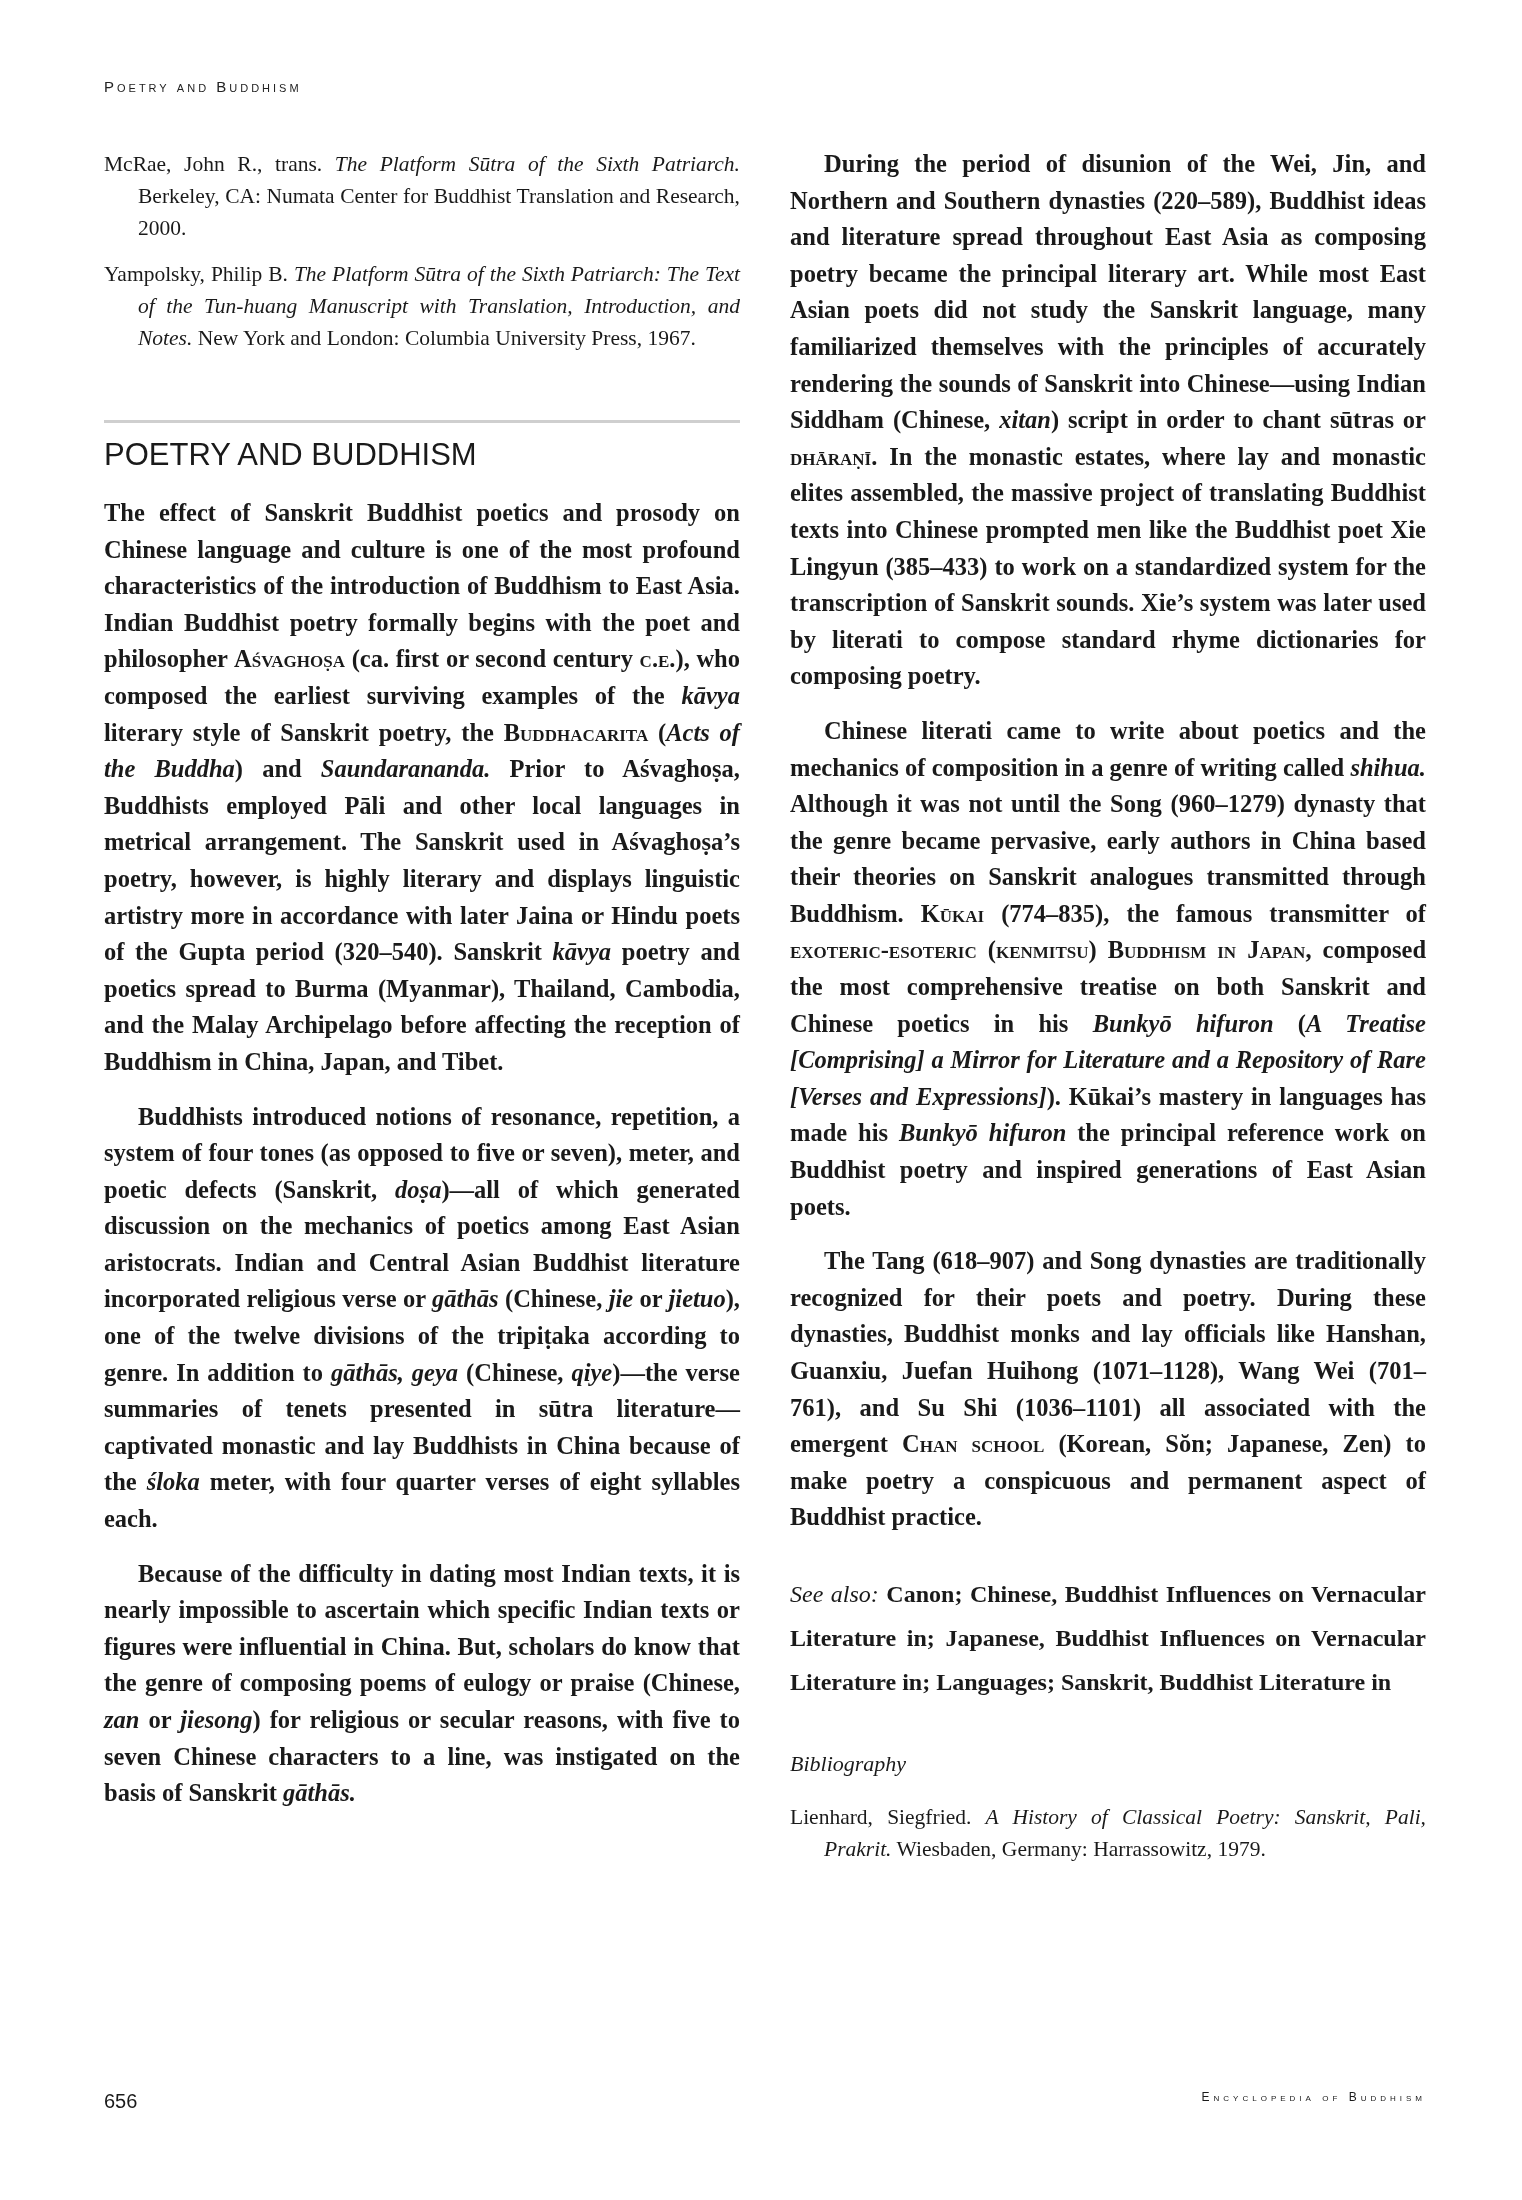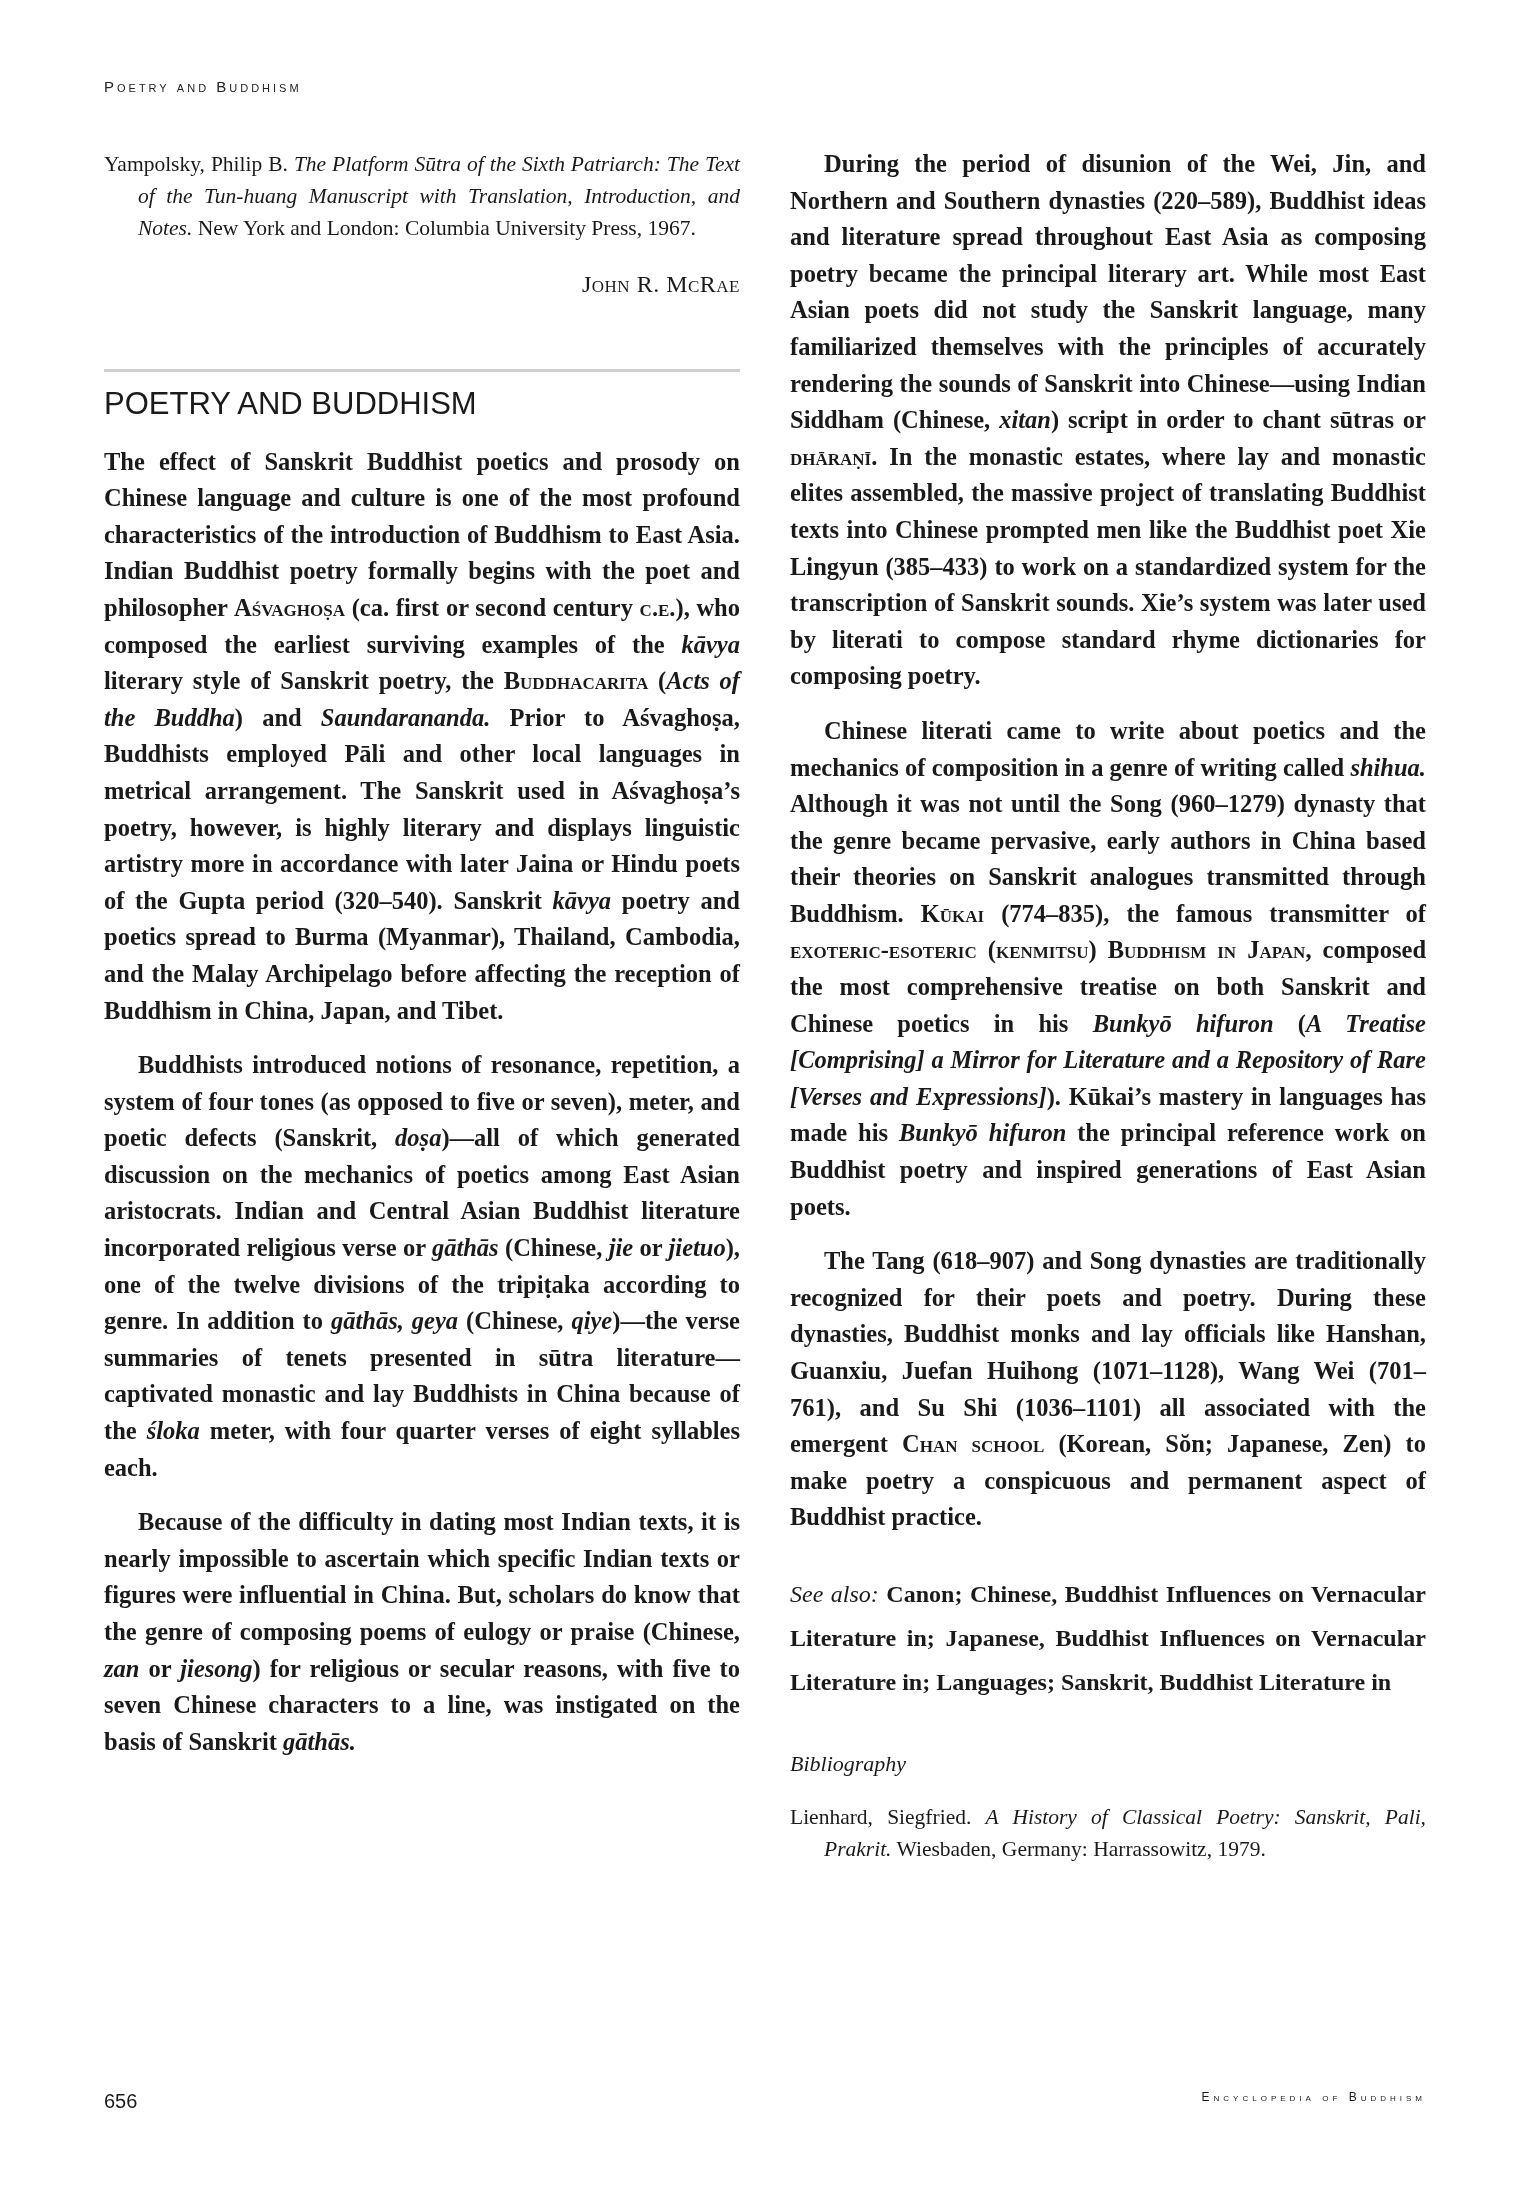--- a/index.html
+++ b/index.html
@@ -27,23 +27,23 @@
   .page-number { position: absolute; left: 0; top: 0; font-size: 20px; }
   .footer-title { position: absolute; right: 0; top: 0; font-size: 12px; letter-spacing: 4px; font-variant: small-caps; }
 </style>
 </head>
 <body>
 
 <div class="running-head">Poetry and Buddhism</div>
 
 <div class="col left">
   <div>
+    <p class="bib-entry"><span>McRae, John R., trans. </span><i>The Platform Sūtra of the Sixth Patriarch.</i><span> Berkeley, CA: Numata Center for Buddhist Translation and Research, 2000.</span></p>
     <p class="bib-entry"><span>Yampolsky, Philip B. </span><i>The Platform Sūtra of the Sixth Patriarch: The Text of the Tun-huang Manuscript with Translation, Introduction, and Notes.</i><span> New York and London: Columbia University Press, 1967.</span></p>
   </div>
-  <div class="byline">John R. McRae</div>
 
   <div class="divider"></div>
   <h1 class="article-title">POETRY AND BUDDHISM</h1>
 
   <p class="para first"><span>The effect of Sanskrit Buddhist poetics and prosody on Chinese language and culture is one of the most profound characteristics of the introduction of Buddhism to East Asia. Indian Buddhist poetry formally begins with the poet and philosopher </span><span class="sc">Aśvaghoṣa</span><span> (ca. first or second century </span><span class="sc">c.e.</span><span>), who composed the earliest surviving examples of the </span><i>kāvya</i><span> literary style of Sanskrit poetry, the </span><span class="sc">Buddhacarita</span><span> (</span><i>Acts of the Buddha</i><span>) and </span><i>Saundarananda.</i><span> Prior to Aśvaghoṣa, Buddhists employed Pāli and other local languages in metrical arrangement. The Sanskrit used in Aśvaghoṣa’s poetry, however, is highly literary and displays linguistic artistry more in accordance with later Jaina or Hindu poets of the Gupta period (320–540). Sanskrit </span><i>kāvya</i><span> poetry and poetics spread to Burma (Myanmar), Thailand, Cambodia, and the Malay Archipelago before affecting the reception of Buddhism in China, Japan, and Tibet.</span></p>
   <p class="para"><span>Buddhists introduced notions of resonance, repetition, a system of four tones (as opposed to five or seven), meter, and poetic defects (Sanskrit, </span><i>doṣa</i><span>)—all of which generated discussion on the mechanics of poetics among East Asian aristocrats. Indian and Central Asian Buddhist literature incorporated religious verse or </span><i>gāthās</i><span> (Chinese, </span><i>jie</i><span> or </span><i>jietuo</i><span>), one of the twelve divisions of the tripiṭaka according to genre. In addition to </span><i>gāthās, geya</i><span> (Chinese, </span><i>qiye</i><span>)—the verse summaries of tenets presented in sūtra literature—captivated monastic and lay Buddhists in China because of the </span><i>śloka</i><span> meter, with four quarter verses of eight syllables each.</span></p>
   <p class="para"><span>Because of the difficulty in dating most Indian texts, it is nearly impossible to ascertain which specific Indian texts or figures were influential in China. But, scholars do know that the genre of composing poems of eulogy or praise (Chinese, </span><i>zan</i><span> or </span><i>jiesong</i><span>) for religious or secular reasons, with five to seven Chinese characters to a line, was instigated on the basis of Sanskrit </span><i>gāthās.</i></p>
 </div>
 
 <div class="col right">

